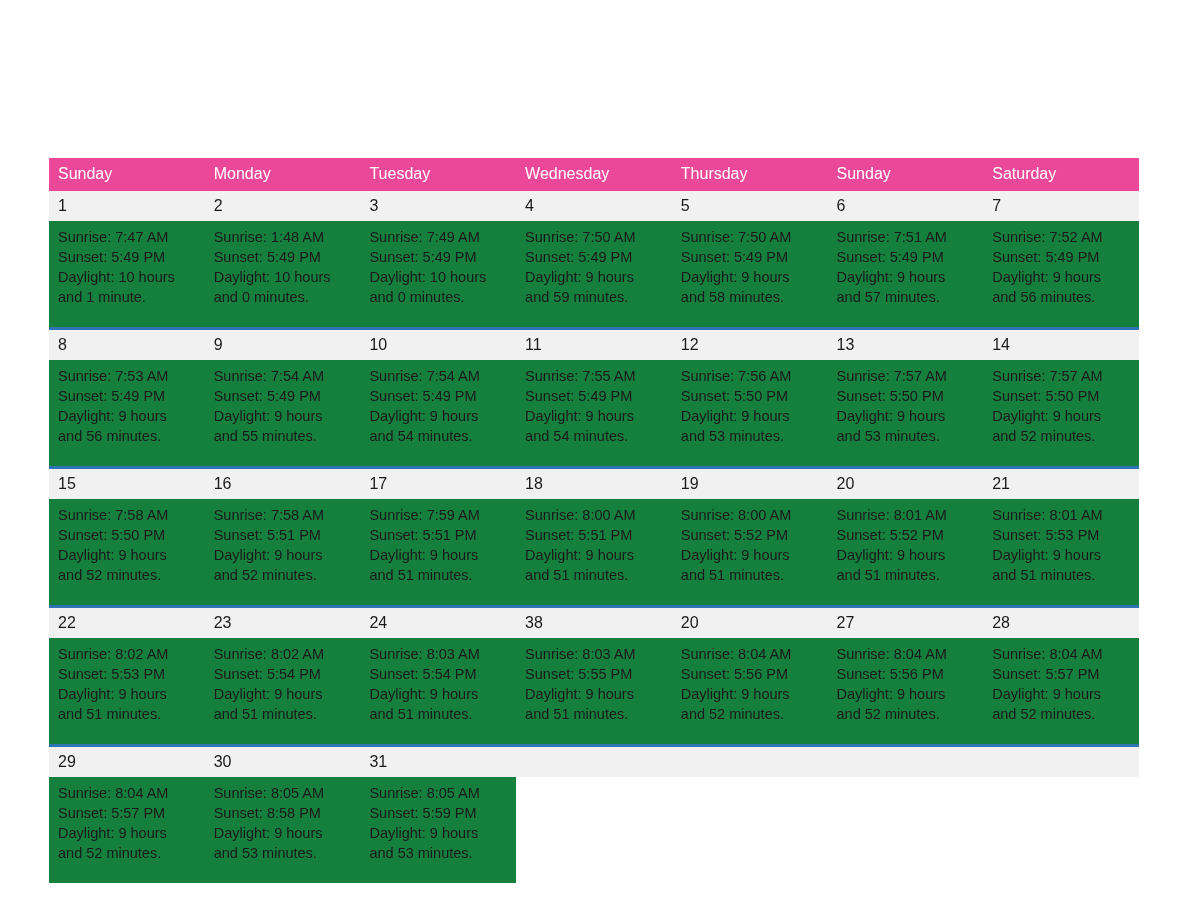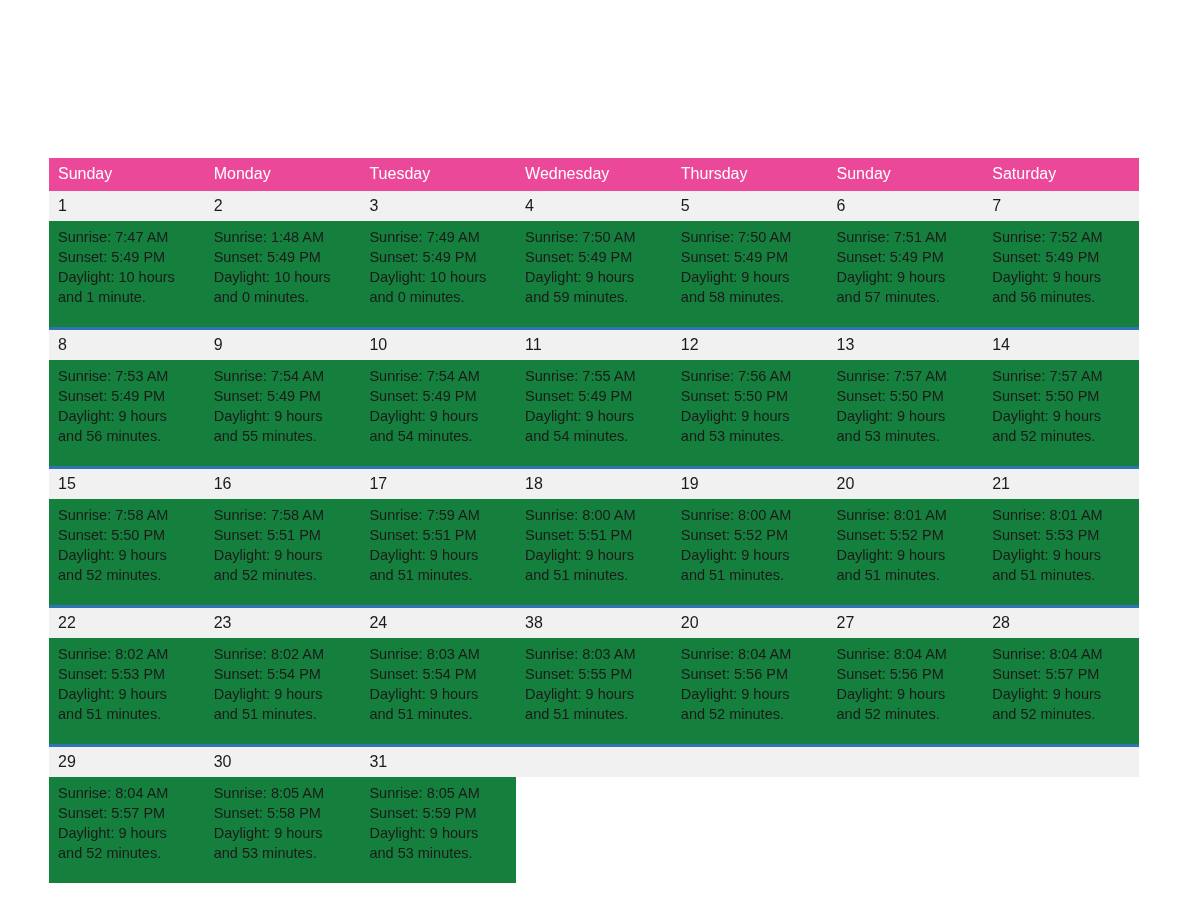--- a/index.html
+++ b/index.html
@@ -401,21 +401,21 @@
       </tr>
       <tr class="detail-row">
         <td>
           <span class="ln">Sunrise: 8:04 AM</span>
           <span class="ln">Sunset: 5:57 PM</span>
           <span class="ln">Daylight: 9 hours</span>
           <span class="ln">and 52 minutes.</span>
         </td>
         <td>
           <span class="ln">Sunrise: 8:05 AM</span>
-          <span class="ln">Sunset: 5:58 PM</span>
+          <span class="ln">Sunset: 8:58 PM</span>
           <span class="ln">Daylight: 9 hours</span>
           <span class="ln">and 53 minutes.</span>
         </td>
         <td>
           <span class="ln">Sunrise: 8:05 AM</span>
           <span class="ln">Sunset: 5:59 PM</span>
           <span class="ln">Daylight: 9 hours</span>
           <span class="ln">and 53 minutes.</span>
         </td>
         <td class="empty"></td>

